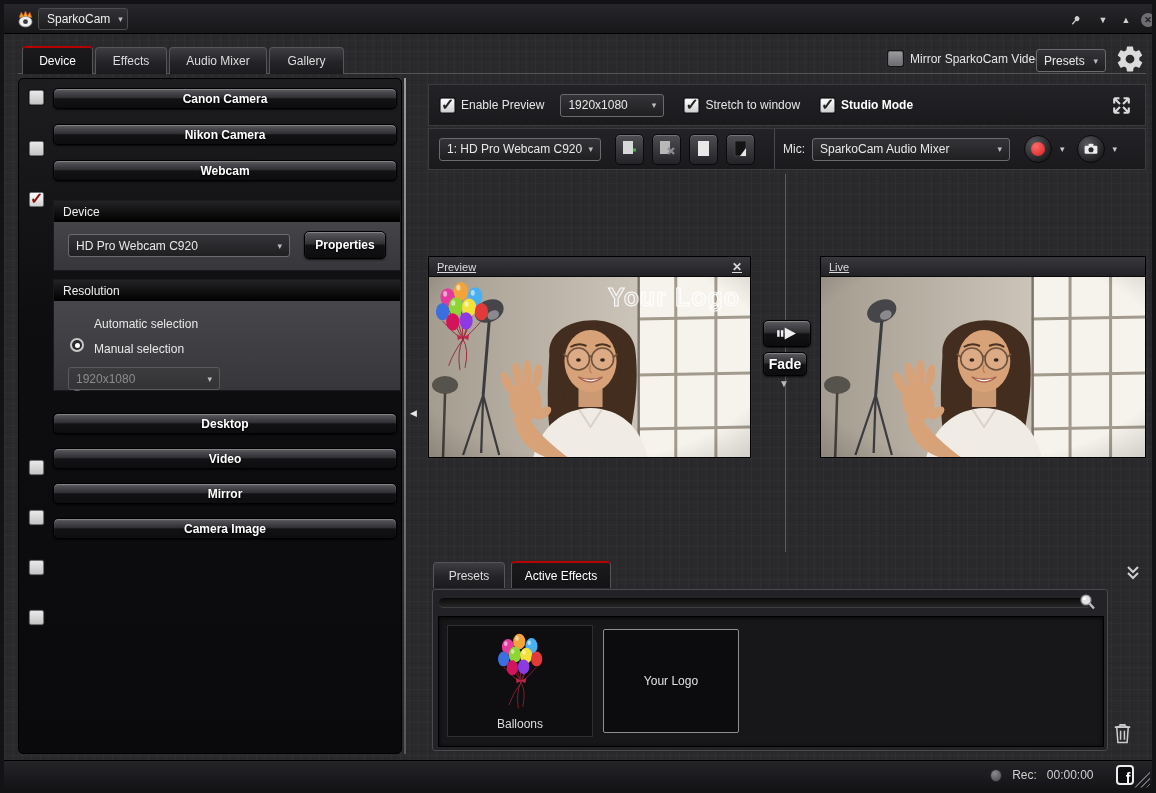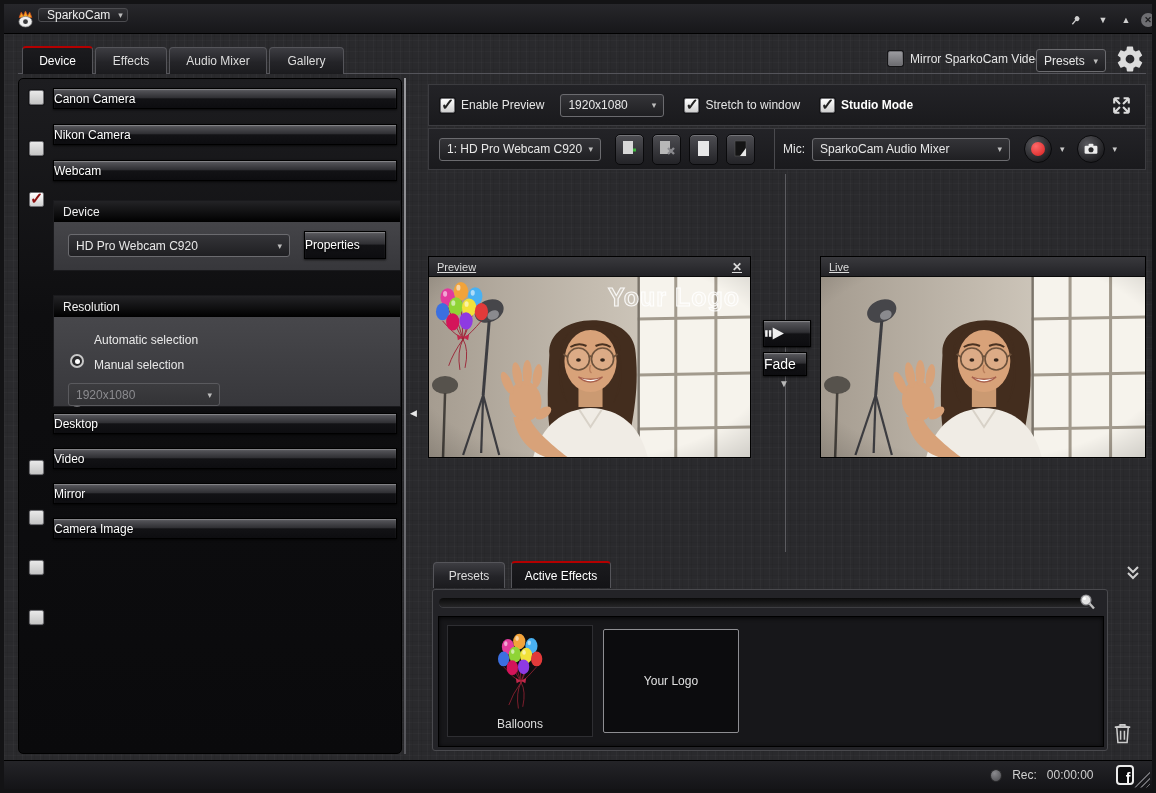--- a/index.html
+++ b/index.html
@@ -7,21 +7,21 @@
   #app{position:relative;width:1156px;height:793px;overflow:hidden;
     background-color:#2a2a2d;
     background-image:
       repeating-linear-gradient(90deg, rgba(255,255,255,.025) 0 1px, rgba(0,0,0,0) 1px 3px, rgba(0,0,0,.06) 3px 4px, rgba(0,0,0,0) 4px 9px),
       repeating-linear-gradient(0deg, rgba(255,255,255,.018) 0 1px, rgba(0,0,0,0) 1px 4px, rgba(0,0,0,.05) 4px 5px, rgba(0,0,0,0) 5px 11px);
     border:4px solid #131315;outline:1px solid #000;color:#ddd;font-size:12px;}
   .abs{position:absolute;}
   
   .titlebar{position:absolute;left:0;top:0;width:100%;height:30px;
     background:linear-gradient(#27272b,#17171a);border-bottom:1px solid #000;}
-  .app-menu{position:absolute;left:34px;top:4px;height:14px;width:90px;display:flex;align-items:center;gap:8px;
+  .app-menu{position:absolute;left:34px;top:4px;height:22px;width:90px;display:flex;align-items:center;gap:8px;
     padding:0 8px;background:linear-gradient(#323236,#1d1d20);border:1px solid #4c4c50;border-radius:3px;color:#eee;cursor:pointer;}
   .winctl{position:absolute;top:8px;width:18px;height:16px;display:flex;align-items:center;justify-content:center;color:#cfcfcf;font-size:9px;cursor:pointer;}
   .close-circle{width:14px;height:14px;border-radius:50%;background:#6e6e72;color:#1b1b1d;font-size:9px;font-weight:bold;display:flex;align-items:center;justify-content:center;}
   
   .tabline{position:absolute;left:14px;top:69px;width:1128px;height:1px;background:#54545a;}
   .tab{position:absolute;top:43px;height:27px;display:flex;align-items:center;justify-content:center;
     background:linear-gradient(#3d3d42,#242428 55%,#1b1b1e);border:1px solid #55555a;border-bottom:none;
     border-radius:4px 4px 0 0;color:#ddd;cursor:pointer;z-index:2;}
   .tab.active{background:linear-gradient(#1b1b1e,#131316);border-top:2px solid #b40000;color:#fff;height:28px;top:42px;z-index:3;}
   
@@ -32,22 +32,22 @@
   .cb.empty{background:linear-gradient(#e9e9e9,#c4c4c4);}
   .cb.grey{background:linear-gradient(#9a9a9e,#6e6e72);}
   .radio{width:14px;height:14px;border-radius:50%;background:#2a2a2c;border:2px solid #c8c8c8;position:relative;cursor:pointer;flex:none;}
   .radio.sel::after{content:"";position:absolute;inset:2.5px;background:#fff;border-radius:50%;}
   .radio.unsel{border-color:#6f6f73;}
   .dd{display:flex;align-items:center;background:linear-gradient(#343438,#1f1f22);border:1px solid #6b6b6f;
      border-radius:3px;color:#e8e8e8;padding:0 7px;height:23px;cursor:pointer;}
   .dd .caret{margin-left:auto;color:#bcbcbc;font-size:9px;padding-left:6px;}
   .dd.disabled{color:#8b8b8f;background:linear-gradient(#3c3c3f,#333336);border-color:#5a5a5e;cursor:default;}
   .glossy{background:linear-gradient(180deg,#5a5a5f 0%,#303034 45%,#121215 52%,#0d0d10 100%);
-     border:1px solid #000;border-radius:0;box-shadow:inset 0 1px 1px rgba(255,255,255,.28),0 1px 2px rgba(0,0,0,.7);
-     color:#fff;font-weight:normal;text-shadow:0 1px 2px #000;display:flex;align-items:center;cursor:pointer;}
+     border:1px solid #000;border-radius:5px;box-shadow:inset 0 1px 1px rgba(255,255,255,.28),0 1px 2px rgba(0,0,0,.7);
+     color:#fff;font-weight:bold;text-shadow:0 1px 2px #000;display:flex;align-items:center;justify-content:center;cursor:pointer;}
   .iconbtn{width:29px;height:31px;background:linear-gradient(#4e4e53,#232327);border:1px solid #0a0a0c;border-radius:5px;
      box-shadow:inset 0 1px 0 rgba(255,255,255,.22);display:flex;align-items:center;justify-content:center;cursor:pointer;}
   .circbtn{width:28px;height:28px;border-radius:50%;background:radial-gradient(circle at 35% 30%,#58585d,#1e1e21 75%);
      border:1px solid #0a0a0c;display:flex;align-items:center;justify-content:center;cursor:pointer;}
   .smallcaret{color:#c8c8c8;font-size:9px;cursor:pointer;padding:0 2px;}
   
   .left-panel{position:absolute;left:14px;top:74px;width:384px;height:676px;
      background:linear-gradient(180deg,#1d1d20,#0e0e10 35%,#0a0a0c);border:1px solid #000;border-radius:5px;}
   .panel-edge{position:absolute;left:400px;top:74px;width:2px;height:676px;background:linear-gradient(#9a9a9e,#55555a);}
   .src-btn{position:absolute;left:34px;width:344px;height:21px;font-size:12px;}
@@ -260,21 +260,21 @@
         </div>
       <div class="dd abs" style="left:14px;top:33px;width:222px">
         <span>HD Pro Webcam C920</span>
         <span class="caret">▾</span>
       </div>
       <div class="glossy props" style="left:250px;top:30px;width:82px;height:28px">
         <span>Properties</span>
       </div>
     </div>
 
-    <div class="group" style="top:216px;height:112px">
+    <div class="group" style="top:200px;height:112px">
       <div class="group-h">
           <span>Resolution</span>
         </div>
       <div class="radio sel abs" style="left:16px;top:37px"></div>
       <span class="rlabel abs" style="left:40px;top:37px">Automatic selection</span>
       <div class="radio unsel abs" style="left:16px;top:62px"></div>
       <span class="rlabel abs" style="left:40px;top:62px">Manual selection</span>
       <div class="dd disabled abs" style="left:14px;top:87px;width:152px">
         <span>1920x1080</span>
         <span class="caret">▾</span>

